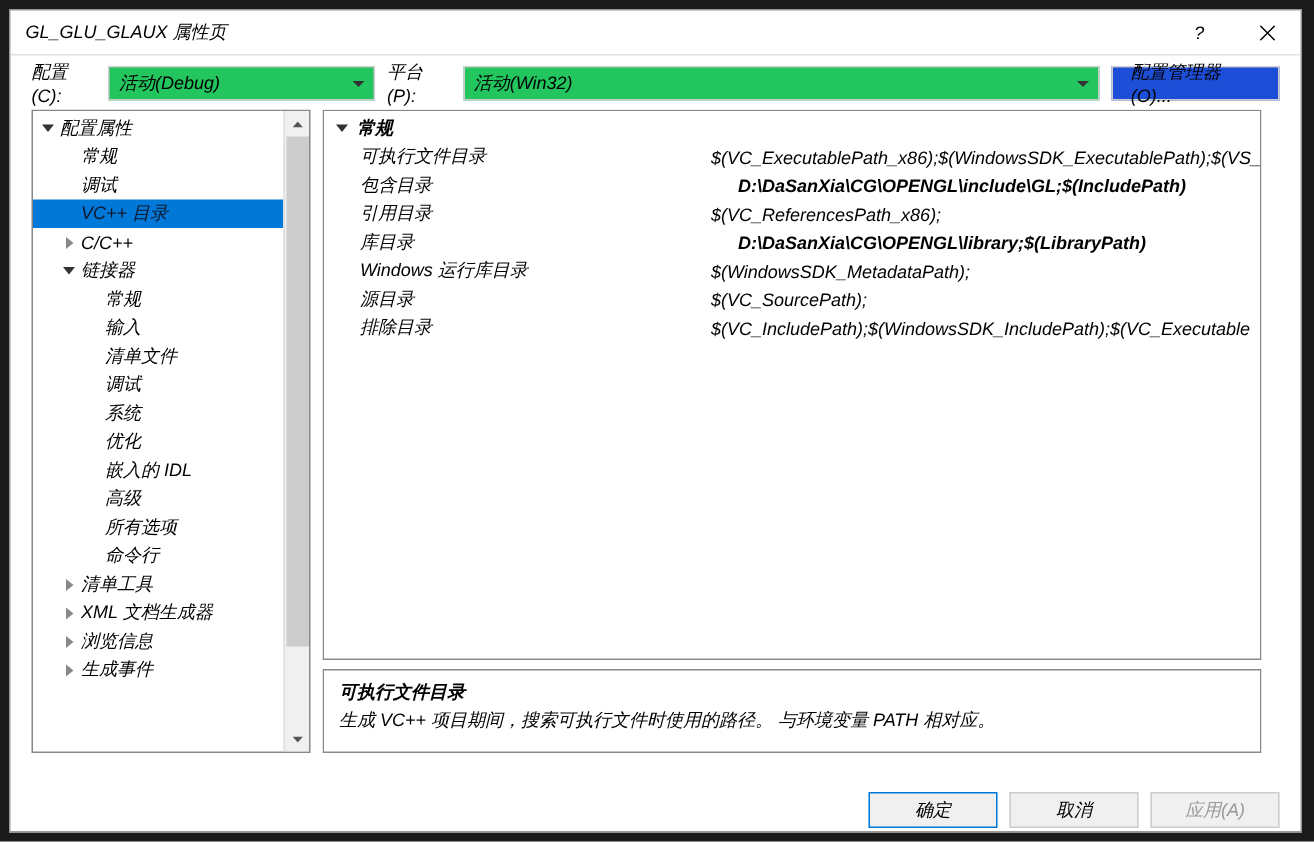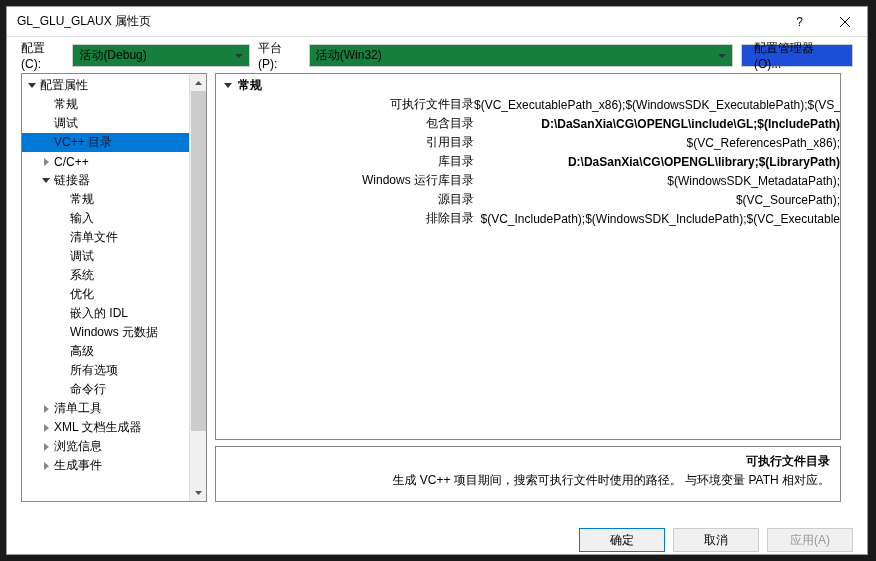--- a/index.html
+++ b/index.html
@@ -1,49 +1,49 @@
 <!DOCTYPE html>
 <html><head>
   <meta charset="utf-8">
   <style>
     * { box-sizing: border-box; margin: 0; padding: 0; font-family: "Microsoft YaHei", "Segoe UI", sans-serif; font-size: 12px; }
     body { background: #1a1a1a; width: 876px; height: 561px; overflow: hidden; }
-    .dialog { background: #fff; width: 862px; height: 549px; margin: 6px; border: 1px solid #999; display: flex; flex-direction: column; }
+    .dialog { background: #fff; width: 862px; height: 549px; margin: 6px; border: 1px solid #999; display: flex; flex-direction: column; font-style: italic; }
     .titlebar { height: 30px; display: flex; align-items: center; padding: 0 0 0 10px; border-bottom: 1px solid #e0e0e0; }
     .titlebar-title { flex: 1; font-size: 12px; }
     .titlebar-btn { width: 45px; height: 30px; display: flex; align-items: center; justify-content: center; cursor: pointer; }
     .toolbar { height: 36px; display: flex; align-items: center; padding: 6px 14px; gap: 8px; }
     .toolbar label { font-size: 12px; }
-    .combo { border: 1px solid #ccc; background: #15803d; height: 23px; display: flex; align-items: center; padding: 0 6px; position: relative; }
+    .combo { border: 1px solid #ccc; background: #22c55e; height: 23px; display: flex; align-items: center; padding: 0 6px; position: relative; }
     .combo::after { content: ''; position: absolute; right: 6px; top: 9px; border-left: 4px solid transparent; border-right: 4px solid transparent; border-top: 4px solid #333; }
     .combo-config { width: 180px; }
     .combo-platform { width: 430px; }
     .btn { border: 1px solid #ccc; background: #1d4ed8; height: 23px; padding: 0 12px; cursor: pointer; display: flex; align-items: center; }
-    .content { flex: 1; display: flex; padding: 0 26px 8px 14px; gap: 8px; overflow: hidden; text-align: right; }
+    .content { flex: 1; display: flex; padding: 0 26px 8px 14px; gap: 8px; overflow: hidden; }
     .tree-panel { width: 186px; border: 1px solid #888; display: flex; flex-direction: column; overflow: hidden; }
     .tree-inner { flex: 1; overflow-y: auto; overflow-x: hidden; padding: 2px 0; }
     .tree-item { display: flex; align-items: center; height: 19px; padding-left: 4px; cursor: pointer; white-space: nowrap; }
     .tree-item.selected { background: #0078d7; color: #0f172a; }
     .tree-arrow { width: 12px; height: 12px; display: inline-flex; align-items: center; justify-content: center; margin-right: 2px; }
     .tree-arrow.expanded::before { content: ''; border-left: 4px solid transparent; border-right: 4px solid transparent; border-top: 5px solid #333; display: block; }
     .tree-arrow.collapsed::before { content: ''; border-top: 4px solid transparent; border-bottom: 4px solid transparent; border-left: 5px solid #888; display: block; }
     .tree-arrow.none { visibility: hidden; }
     .indent-1 { padding-left: 18px; }
     .indent-2 { padding-left: 34px; }
     .scrollbar-track { width: 17px; background: #f0f0f0; border-left: 1px solid #ddd; position: relative; }
     .scrollbar-arrow { height: 17px; display: flex; align-items: center; justify-content: center; cursor: pointer; }
     .scrollbar-thumb { background: #ccc; position: absolute; width: 15px; left: 1px; }
     .right-panel { flex: 1; display: flex; flex-direction: column; gap: 6px; overflow: hidden; }
     .props-panel { flex: 1; border: 1px solid #888; overflow: auto; padding: 2px 0; }
     .props-group { display: flex; align-items: center; height: 19px; padding-left: 6px; font-weight: bold; }
     .props-group .tree-arrow { margin-right: 4px; }
     .props-row { display: flex; height: 19px; align-items: center; }
     .props-label { width: 258px; padding-left: 24px; }
     .props-value { flex: 1; white-space: nowrap; overflow: hidden; }
-    .props-value.bold { font-weight: bold; }
+    .props-value.bold { font-weight: bold; margin-left: 18px; }
     .desc-panel { height: 56px; border: 1px solid #888; padding: 6px 10px; }
     .desc-title { font-weight: bold; margin-bottom: 2px; }
     .footer { height: 44px; display: flex; align-items: center; justify-content: flex-end; padding: 0 14px; gap: 8px; }
     .footer-btn { width: 86px; height: 24px; border: 1px solid #ccc; background: #f0f0f0; cursor: pointer; display: flex; align-items: center; justify-content: center; margin-top: 16px; }
     .footer-btn.primary { border-color: #0078d7; }
     .footer-btn.disabled { color: #999; cursor: default; }
   </style>
 </head>
 <body>
 
@@ -123,24 +123,20 @@
           <div class="tree-item indent-2">
               <span class="tree-arrow none"></span>
               <span>优化</span>
             </div>
           <div class="tree-item indent-2">
               <span class="tree-arrow none"></span>
               <span>嵌入的 IDL</span>
             </div>
           <div class="tree-item indent-2">
               <span class="tree-arrow none"></span>
-              <span>Windows 元数据</span>
-            </div>
-          <div class="tree-item indent-2">
-              <span class="tree-arrow none"></span>
               <span>高级</span>
             </div>
           <div class="tree-item indent-2">
               <span class="tree-arrow none"></span>
               <span>所有选项</span>
             </div>
           <div class="tree-item indent-2">
               <span class="tree-arrow none"></span>
               <span>命令行</span>
             </div>

